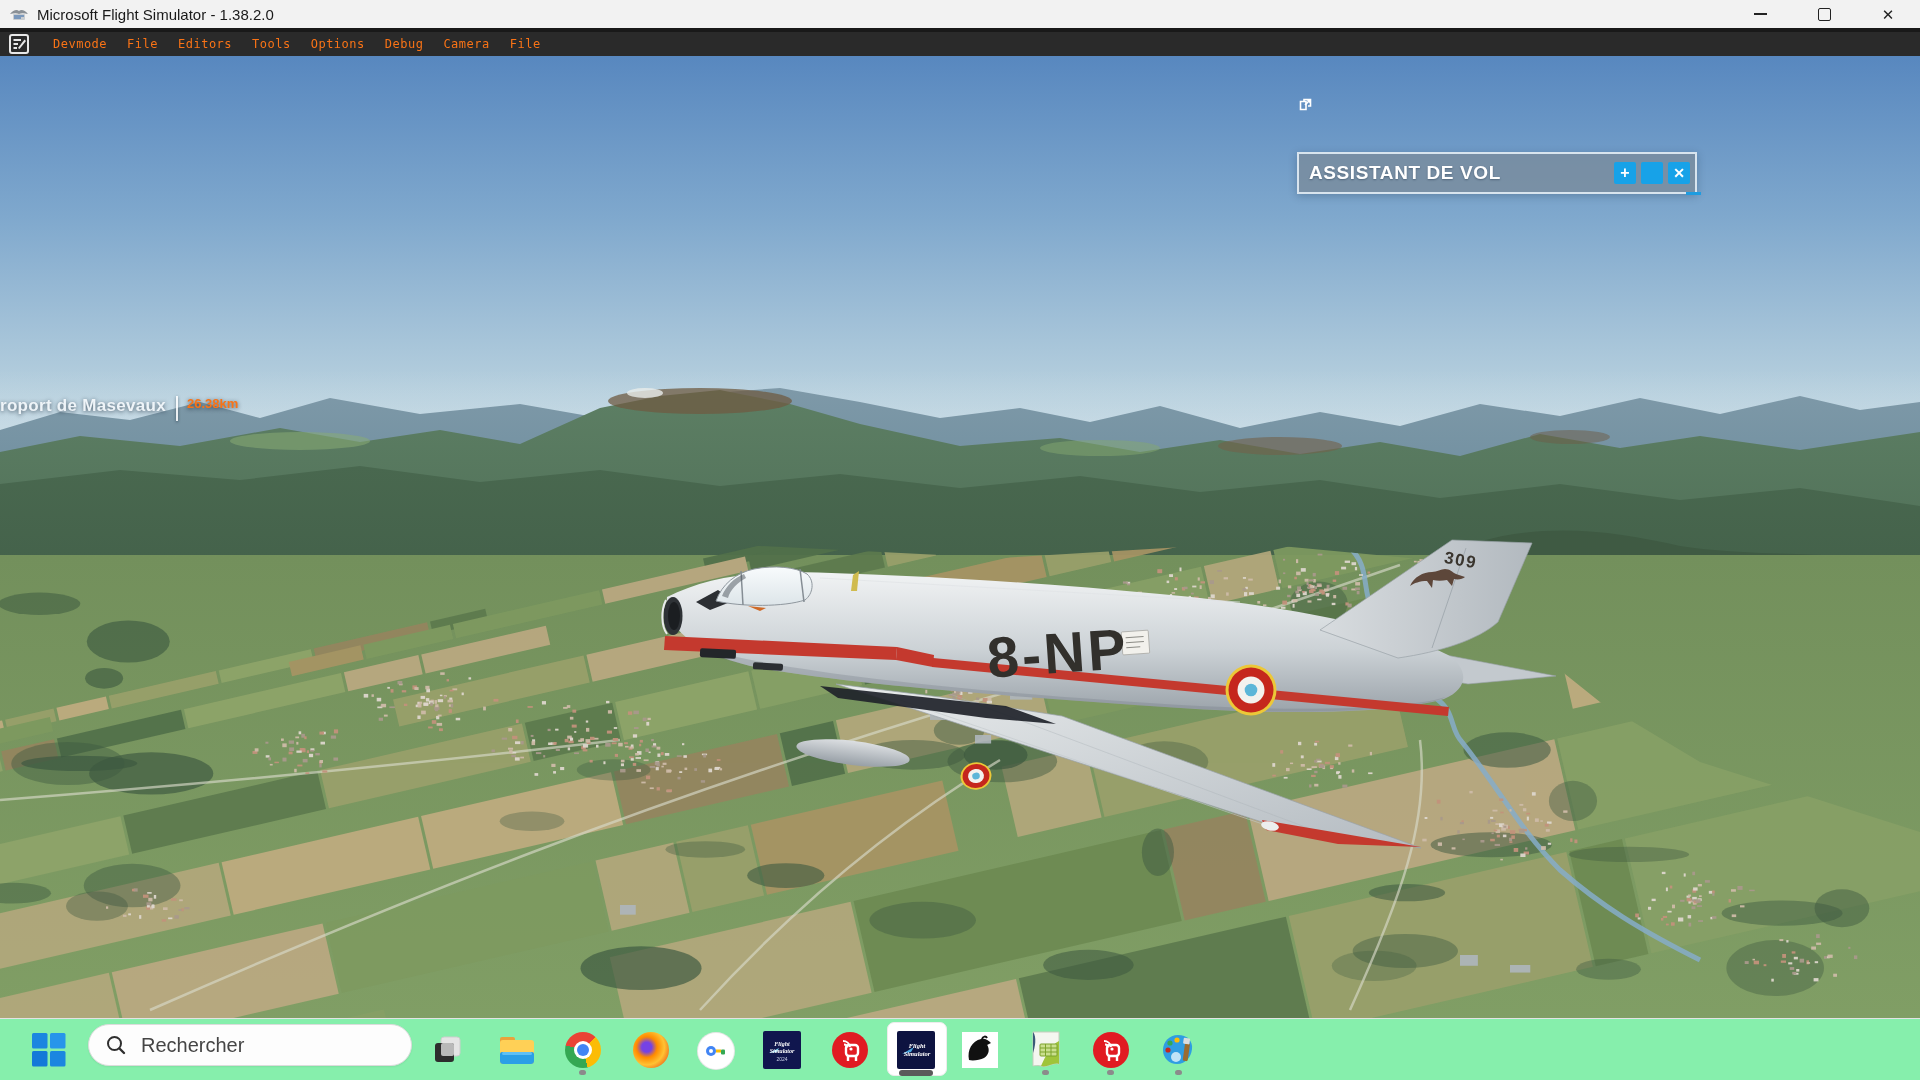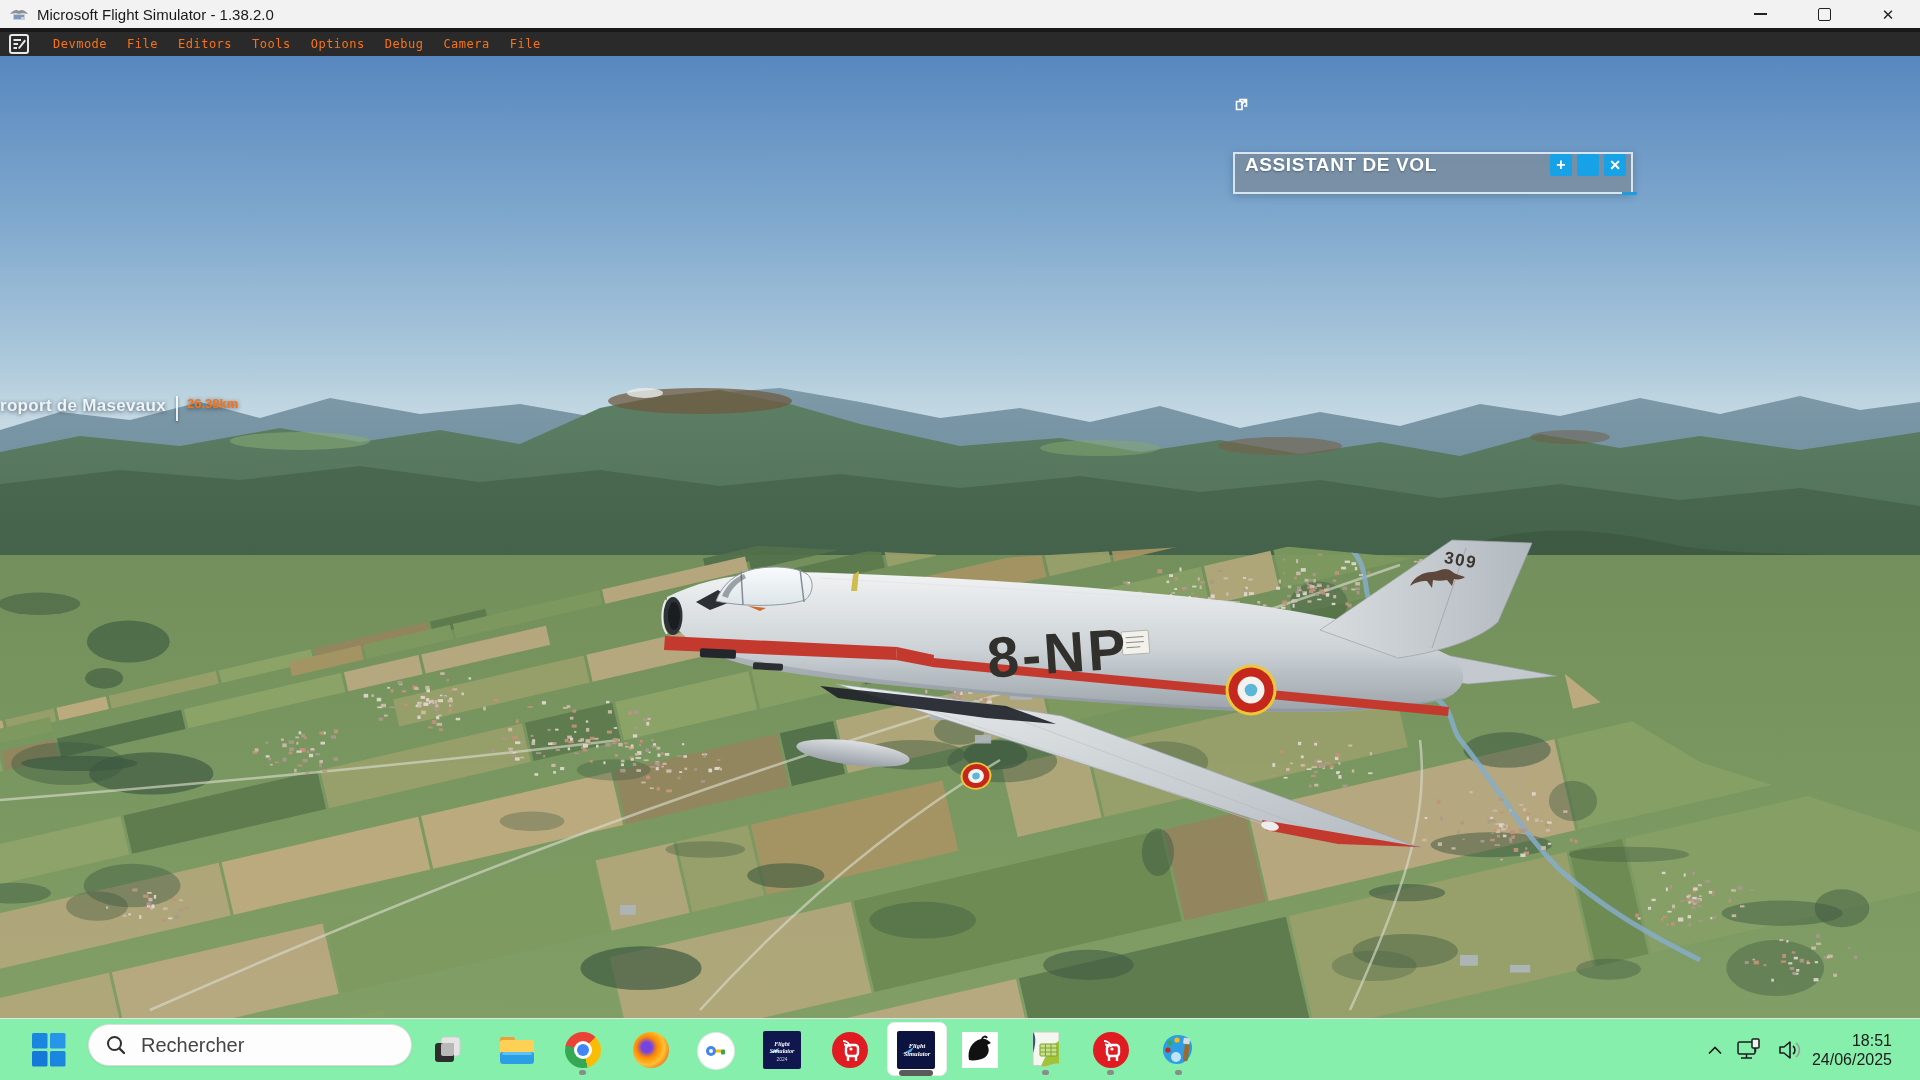--- a/index.html
+++ b/index.html
@@ -32,23 +32,23 @@
 
   
   .poi{position:absolute;left:0;top:340px;display:flex;align-items:flex-start;z-index:10;
        text-shadow:0 1px 4px rgba(10,25,40,.65)}
   .poi .name{font-size:17px;font-weight:600;color:#eef4f8;letter-spacing:.3px}
   .poi .sep{width:2px;height:25px;background:rgba(255,255,255,.85);margin:0 9px 0 10px;
             box-shadow:0 1px 3px rgba(10,25,40,.5)}
   .poi .dist{font-size:13px;font-weight:700;color:#f97316}
 
   
-  .assistant{position:absolute;left:1233px;top:96px;width:396px;height:38px;z-index:12;
+  .assistant{position:absolute;left:1297px;top:96px;width:396px;height:38px;z-index:12;
              background:rgba(122,138,153,.74);border:2px solid rgba(233,243,250,.85);
-             display:flex;align-items:flex-start;box-shadow:0 2px 8px rgba(20,40,60,.25)}
+             display:flex;align-items:center;box-shadow:0 2px 8px rgba(20,40,60,.25)}
   .assistant .ptitle{margin-left:10px;font-size:19px;font-weight:700;color:#fff;
                      letter-spacing:.6px;flex:1;text-shadow:0 1px 2px rgba(20,40,60,.4)}
   .pbtn{width:22px;height:22px;margin-right:5px;border-radius:2px;display:flex;
         align-items:center;justify-content:center;color:#fff;font-size:16px;font-weight:700;
         cursor:pointer;flex:none}
   .resize-hint{position:absolute;left:387px;top:38px;width:15px;height:3px}
 
   
   .taskbar{position:absolute;left:0;top:1018px;width:1920px;height:62px;background:#86efac;
            border-top:1px solid #e2e3e4;z-index:50}
@@ -1345,40 +1345,14 @@
         <circle cx="17" cy="26" r="5" fill="#bfe3f7"></circle>
         <circle cx="11" cy="12" r="2.6" fill="#34a853"></circle>
         <circle cx="18" cy="9" r="2.6" fill="#fbbc05"></circle>
         <circle cx="9" cy="19" r="2.6" fill="#c5271d"></circle>
         <rect x="25" y="12" width="5" height="18" rx="1.5" fill="#9a6b2f" transform="rotate(8 27 20)"></rect>
         <rect x="24.4" y="7" width="6.4" height="6" rx="1" fill="#d9dcde" transform="rotate(8 27 10)"></rect>
       </svg>
     </div>
     <div class="run-dot" style="left:1175px"></div>
 
-    <div class="tray">
-      <div class="tb-item" style="position:static;width:30px;height:36px">
-        <svg width="14" height="9" viewBox="0 0 14 9">
-          <path d="M1,7.5 L7,1.5 L13,7.5" fill="none" stroke="#1c1c1c" stroke-width="1.7"></path>
-        </svg>
-      </div>
-      <div class="tb-item" style="position:static;width:40px;height:36px">
-        <svg width="26" height="24" viewBox="0 0 26 24">
-          <rect x="1" y="4" width="17" height="12" rx="1.5" fill="none" stroke="#1c1c1c" stroke-width="1.5"></rect>
-          <path d="M9.5,16 V20 M4,20 H15" stroke="#1c1c1c" stroke-width="1.5"></path>
-          <rect x="15" y="1" width="7" height="9" rx="1" fill="#f0f1f2" stroke="#1c1c1c" stroke-width="1.5"></rect>
-          <path d="M18.5,10 V14" stroke="#1c1c1c" stroke-width="1.5"></path>
-        </svg>
-      </div>
-      <div class="tb-item" style="position:static;width:42px;height:36px">
-        <svg width="26" height="22" viewBox="0 0 26 22">
-          <path d="M2,8 H6 L12,3 V19 L6,14 H2 Z" fill="none" stroke="#1c1c1c" stroke-width="1.6" stroke-linejoin="round"></path>
-          <path d="M15,7 a5,5 0 0 1 0,8" fill="none" stroke="#1c1c1c" stroke-width="1.6"></path>
-          <path d="M18,4 a9,9 0 0 1 0,14" fill="none" stroke="#9a9a9a" stroke-width="1.6"></path>
-        </svg>
-      </div>
-      <div class="clock">
-        <div>18:51</div>
-        <div>24/06/2025</div>
-      </div>
-    </div>
   </div>
 </div>
 
 </body></html>

